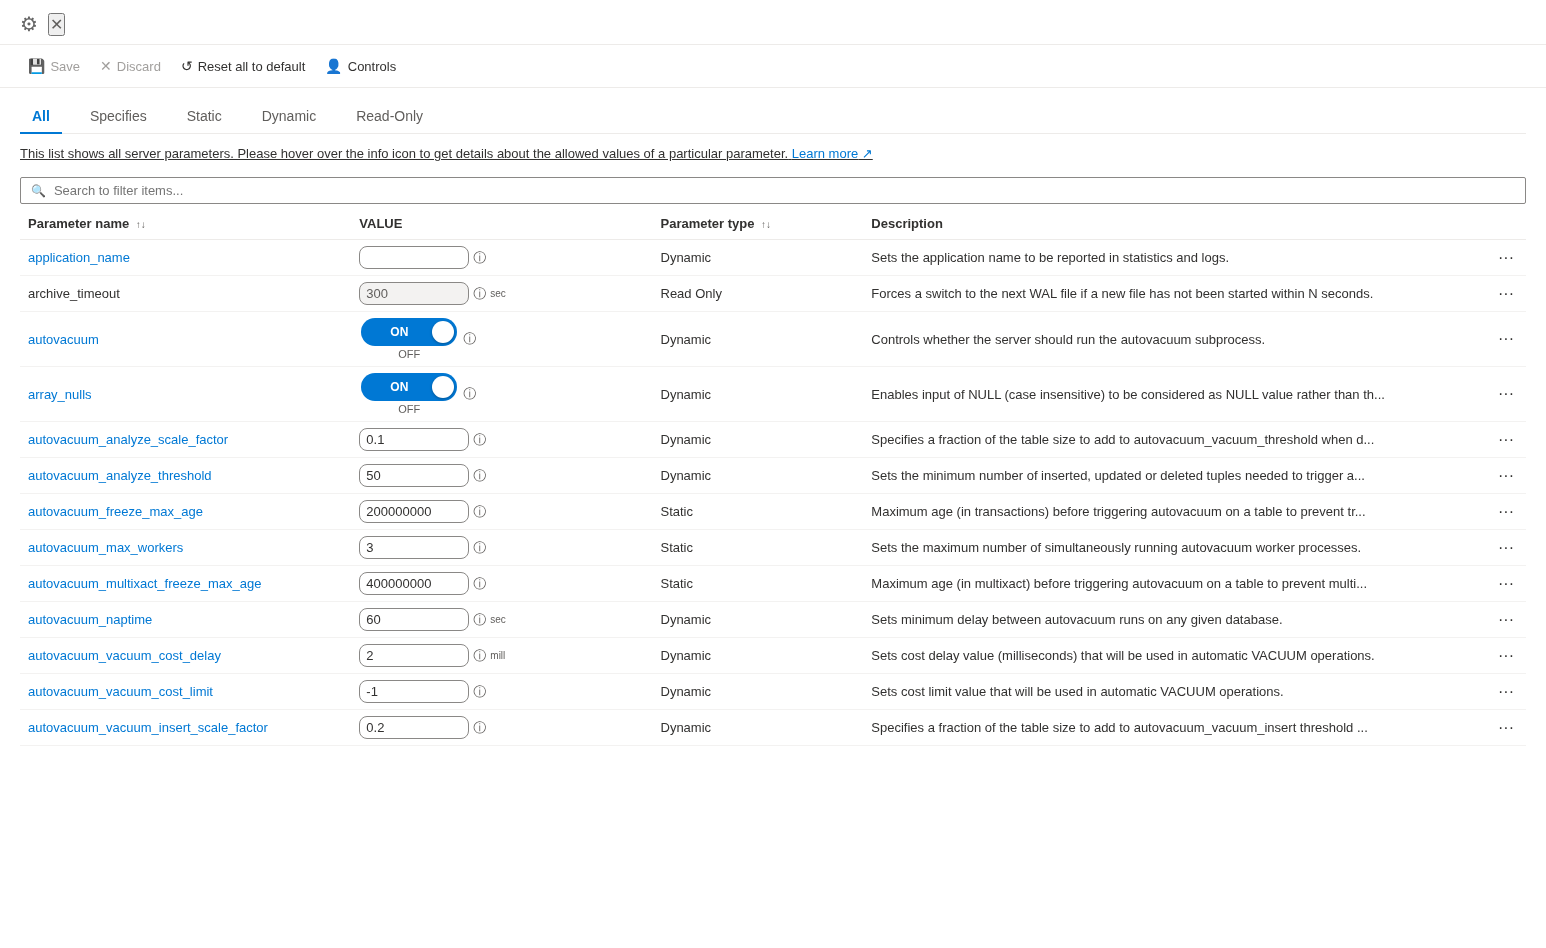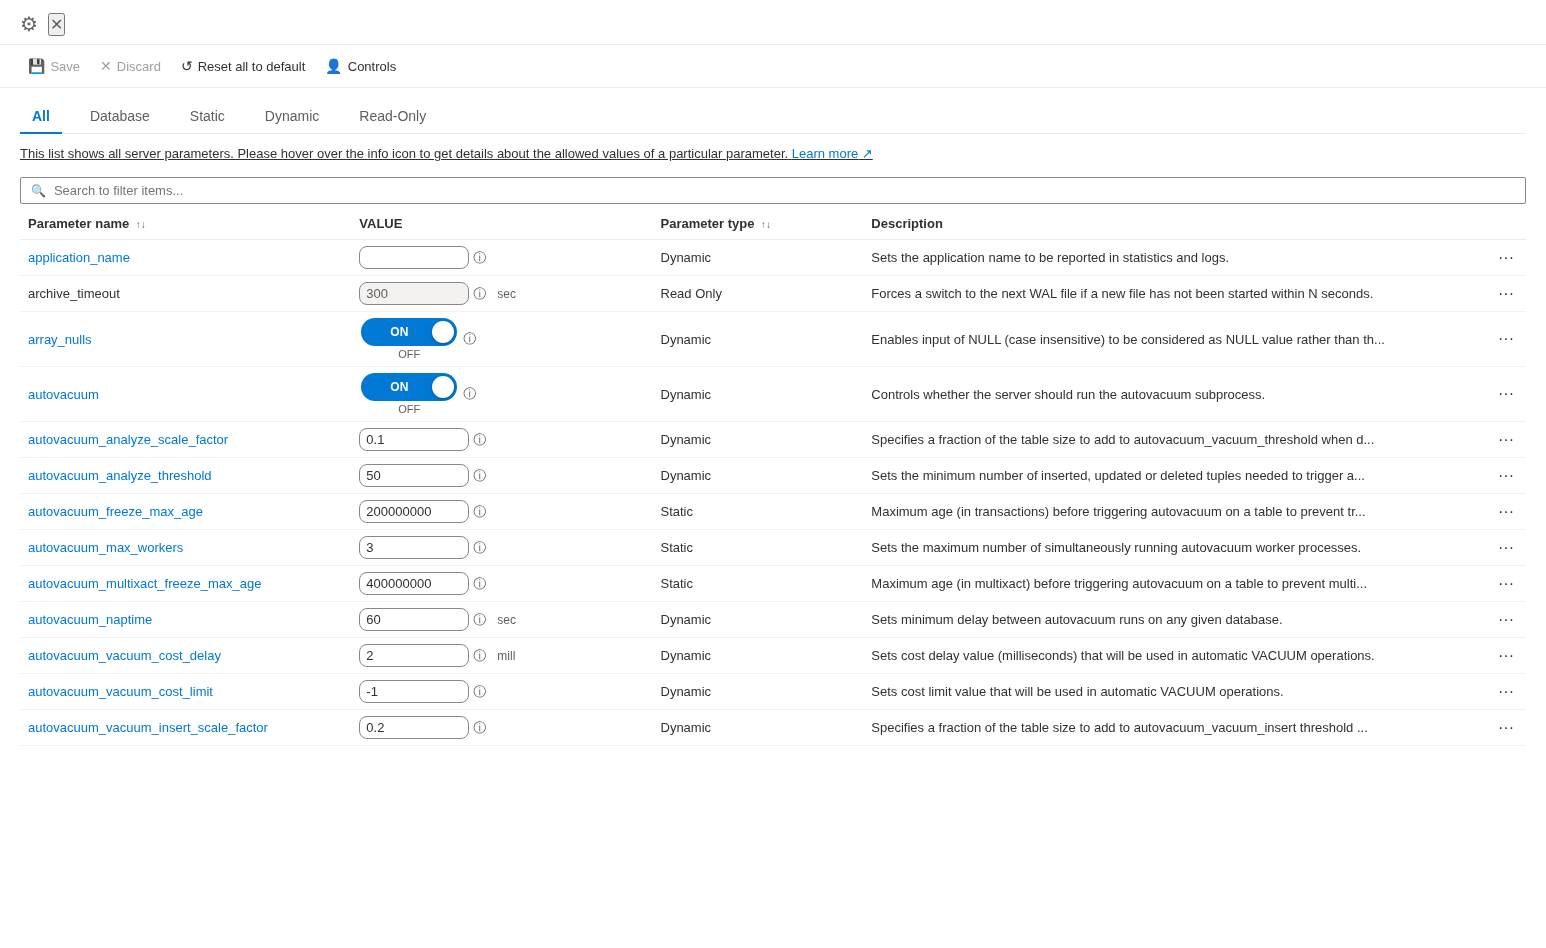--- a/index.html
+++ b/index.html
@@ -64,21 +64,21 @@
 
     .value-input {
       border: 1px solid #8a8886; border-radius: 8px;
       padding: 3px 6px; font-size: 13px; width: 110px;
       background: #fff; outline: none; color: #323130;
     }
     .value-input:disabled { background: #f3f2f1; color: #605e5c; }
     .value-input.empty { color: #a19f9d; }
 
     .info-icon { color: #605e5c; cursor: pointer; font-size: 13px; margin-left: 4px; }
-    .unit-text { color: #605e5c; font-size: 12px; margin-left: 11px; }
+    .unit-text { color: #605e5c; font-size: 10px; margin-left: 4px; }
 
     .toggle-container { display: flex; flex-direction: column; align-items: center; width: 100px; }
     .toggle {
       position: relative; display: inline-flex; align-items: center;
       width: 96px; height: 28px; border-radius: 14px; cursor: pointer;
     }
     .toggle.on { background: #0078d4; }
     .toggle-knob {
       position: absolute; top: 3px; width: 22px; height: 22px;
       background: #fff; border-radius: 50%; transition: left 0.2s;
@@ -130,21 +130,21 @@
   </button>
   <button class="toolbar-btn">
     <span class="toolbar-icon">👤</span>
     <span>Controls</span>
   </button>
 </div>
 
 <div class="tabs-area">
   <div class="tabs">
     <div class="tab active">All</div>
-    <div class="tab">Database</div>
+    <div class="tab">Specifies</div>
     <div class="tab">Static</div>
     <div class="tab">Dynamic</div>
     <div class="tab">Read-Only</div>
   </div>
 </div>
 
 <div class="description-area">
   <span>This list shows all server parameters. Please hover over the info icon to get details about the allowed values of a particular parameter.</span>
   <a class="learn-more">
     <span>Learn more</span> ↗
@@ -197,56 +197,56 @@
               <span class="unit-text">sec</span>
             </div>
           </td>
           <td class="col-type">Read Only</td>
           <td class="col-desc">
             <span class="desc-truncated desc-text">Forces a switch to the next WAL file if a new file has not been started within N seconds.</span>
           </td>
           <td class="col-action"><button class="more-btn">···</button></td>
         </tr>
         <tr>
-          <td class="col-param"><a class="param-link">array_nulls</a></td>
+          <td class="col-param"><a class="param-link">autovacuum</a></td>
           <td class="col-value">
             <div class="value-cell">
               <div class="toggle-container">
                 <div class="toggle on">
                   <div class="toggle-knob"></div>
                   <span class="toggle-label">ON</span>
                 </div>
                 <span class="toggle-off-label">OFF</span>
               </div>
               <span class="info-icon">ⓘ</span>
             </div>
           </td>
           <td class="col-type">Dynamic</td>
           <td class="col-desc">
-            <span class="desc-truncated desc-text">Enables input of NULL (case insensitive) to be considered as NULL value rather than th...</span>
-          </td>
-          <td class="col-action"><button class="more-btn">···</button></td>
-        </tr>
-        <tr>
-          <td class="col-param"><a class="param-link">autovacuum</a></td>
+            <span class="desc-truncated desc-text">Controls whether the server should run the autovacuum subprocess.</span>
+          </td>
+          <td class="col-action"><button class="more-btn">···</button></td>
+        </tr>
+        <tr>
+          <td class="col-param"><a class="param-link">array_nulls</a></td>
           <td class="col-value">
             <div class="value-cell">
               <div class="toggle-container">
                 <div class="toggle on">
                   <div class="toggle-knob"></div>
                   <span class="toggle-label">ON</span>
                 </div>
                 <span class="toggle-off-label">OFF</span>
               </div>
               <span class="info-icon">ⓘ</span>
             </div>
           </td>
           <td class="col-type">Dynamic</td>
           <td class="col-desc">
-            <span class="desc-truncated desc-text">Controls whether the server should run the autovacuum subprocess.</span>
+            <span class="desc-truncated desc-text">Enables input of NULL (case insensitive) to be considered as NULL value rather than th...</span>
           </td>
           <td class="col-action"><button class="more-btn">···</button></td>
         </tr>
         <tr>
           <td class="col-param"><a class="param-link">autovacuum_analyze_scale_factor</a></td>
           <td class="col-value">
             <div class="value-cell">
               <input type="text" class="value-input" value="0.1" style="">
               <span class="info-icon">ⓘ</span>
             </div>

